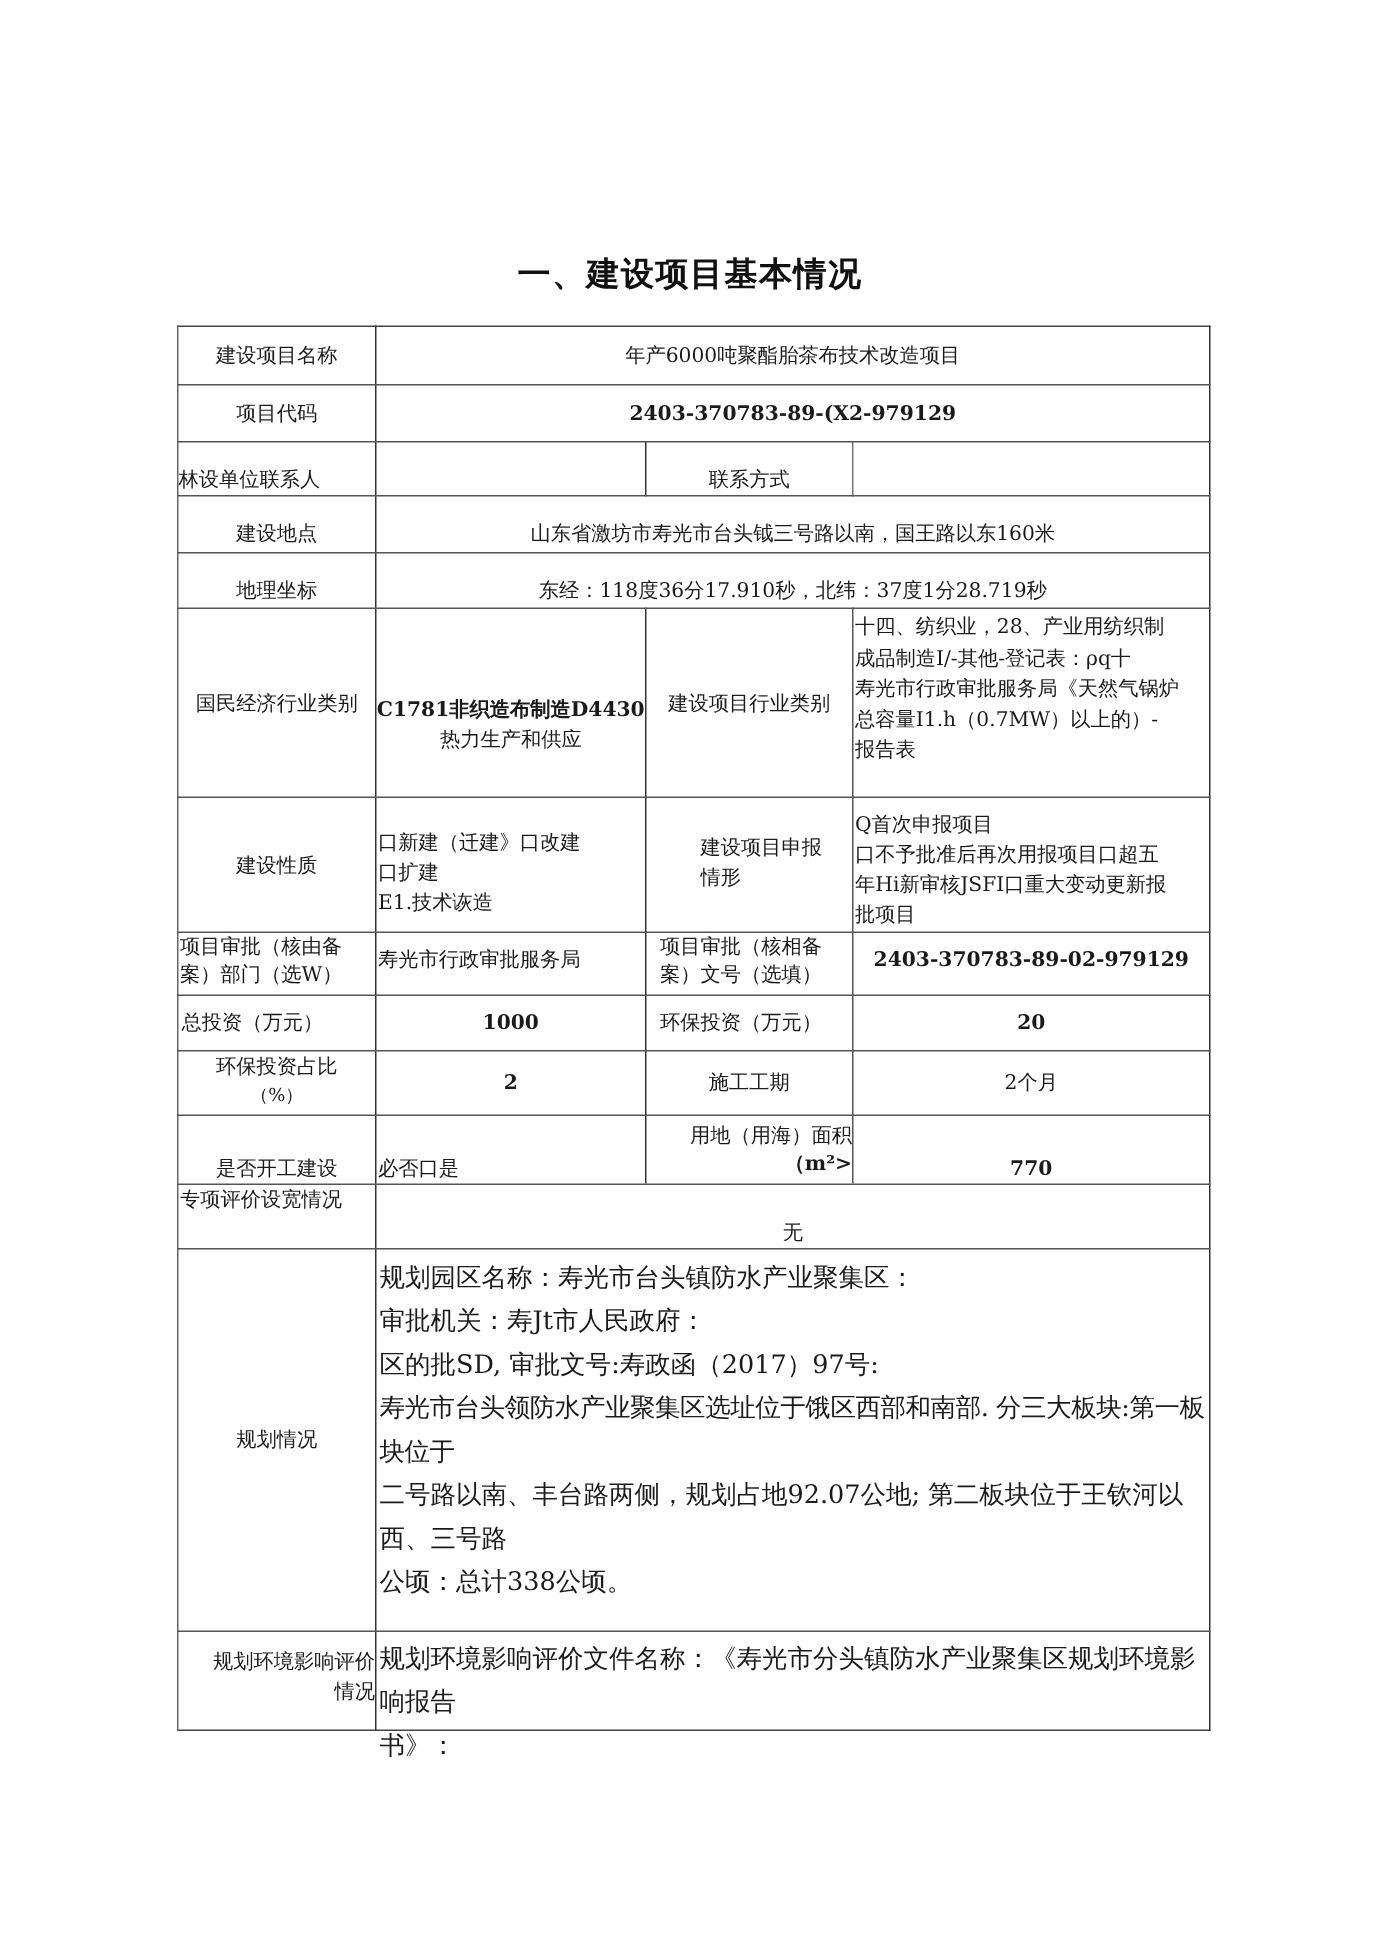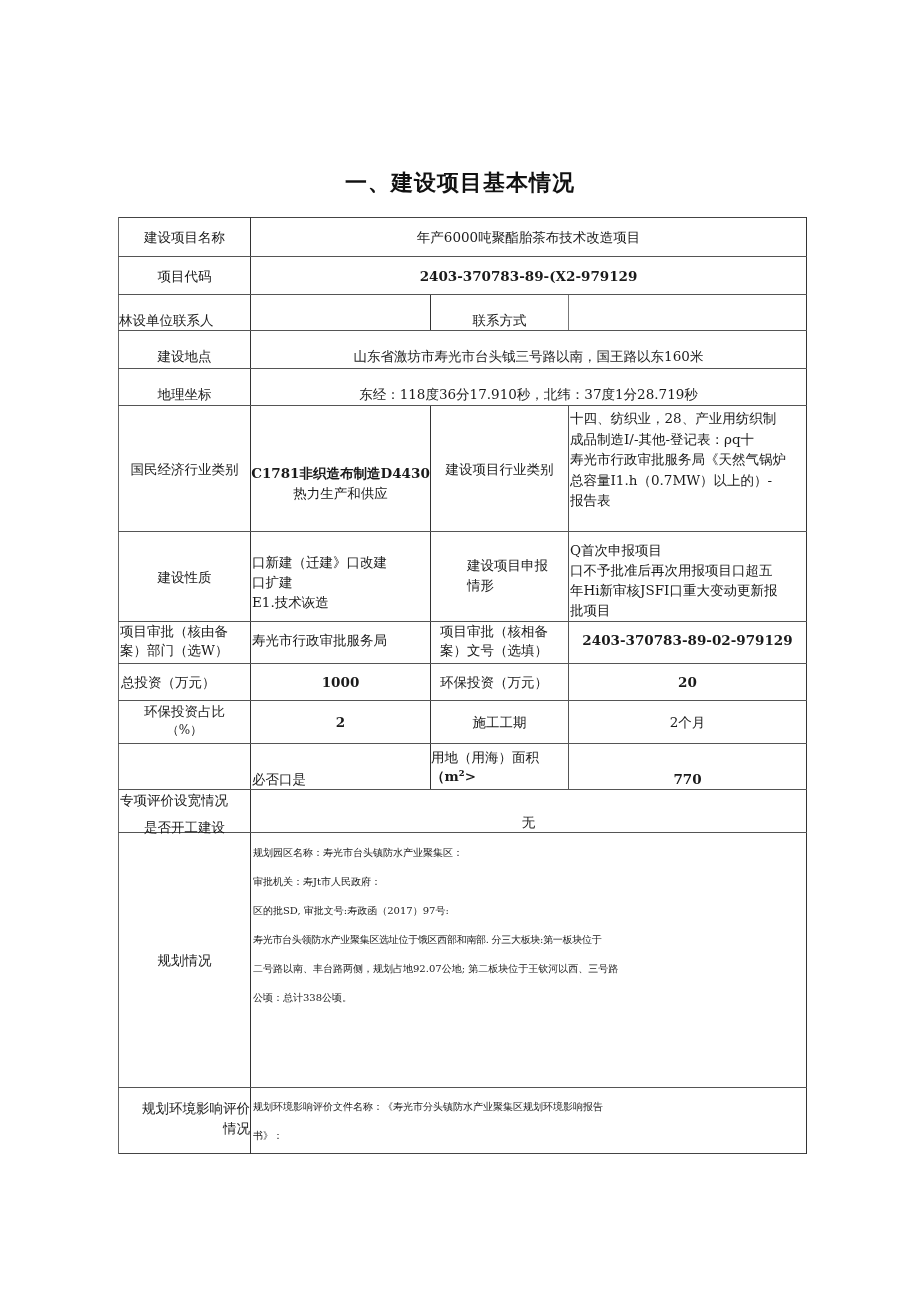--- a/index.html
+++ b/index.html
@@ -7,21 +7,21 @@
          font-family: "DejaVu Serif", "Liberation Serif", serif; color: #1a1a1a; }
   .title { position: absolute; left: 0; width: 920px; top: 168px; text-align: center;
            font-family: "DejaVu Sans", "Liberation Sans", sans-serif; font-size: 22px;
            font-weight: bold; letter-spacing: 1px; color: #111; }
   .cell { position: absolute; box-sizing: border-box; font-size: 13.5px; line-height: 20px; }
   .c { display: flex; align-items: center; justify-content: center; text-align: center; }
   .l { display: flex; align-items: center; justify-content: flex-start; text-align: right; padding-left: 2px; }
   .b { font-weight: bold; }
   .hline { position: absolute; height: 1px; background: #555; }
   .vline { position: absolute; width: 1px; background: #333; }
-  .para { position: absolute; font-size: 10px; line-height: 29px; }
+  .para { position: absolute; font-size: 17px; line-height: 29px; }
 </style>
 </head>
 <body>
 
 <div class="title">一、建设项目基本情况</div>
 
 <div>
 
   <div class="hline" style="left:118px;top:217px;width:689px;background:#444;"></div>
   <div class="hline" style="left:118px;top:1153px;width:689px;background:#444;"></div>
@@ -114,23 +114,23 @@
   <div class="cell c b" style="left:569px;top:664px;width:237px;height:36px;">20</div>
 
   <div class="cell" style="left:119px;top:702px;width:131px;height:40px;line-height:19px;text-align:center;">
     <div>环保投资占比</div>
     <div style="font-size:12px;">（%）</div>
   </div>
   <div class="cell c b" style="left:251px;top:701px;width:179px;height:42px;">2</div>
   <div class="cell c" style="left:431px;top:701px;width:137px;height:42px;">施工工期</div>
   <div class="cell c" style="left:569px;top:701px;width:237px;height:42px;">2个月</div>
 
-  <div class="cell c" style="left:119px;top:769px;width:131px;height:20px;margin-top:48px;">是否开工建设</div>
+  <div class="cell c" style="left:119px;top:769px;width:131px;height:20px;">是否开工建设</div>
   <div class="cell" style="left:252px;top:769px;width:178px;height:20px;">必否口是</div>
-  <div class="cell" style="left:431px;top:748px;width:137px;height:40px;line-height:19px;text-align:left;">
+  <div class="cell" style="left:431px;top:748px;width:137px;height:40px;line-height:19px;text-align:right;">
     <div>用地（用海）面积</div>
     <div class="b">（m²&gt;</div>
   </div>
   <div class="cell b" style="left:569px;top:769px;width:237px;height:20px;text-align:center;">770</div>
 
   <div class="cell" style="left:120px;top:790px;width:130px;height:20px;">专项评价设宽情况</div>
   <div class="cell" style="left:251px;top:812px;width:555px;height:20px;text-align:center;">无</div>
 
   <div class="cell c" style="left:119px;top:833px;width:131px;height:254px;">规划情况</div>
   <div class="para" style="left:253px;top:838px;width:553px;">

